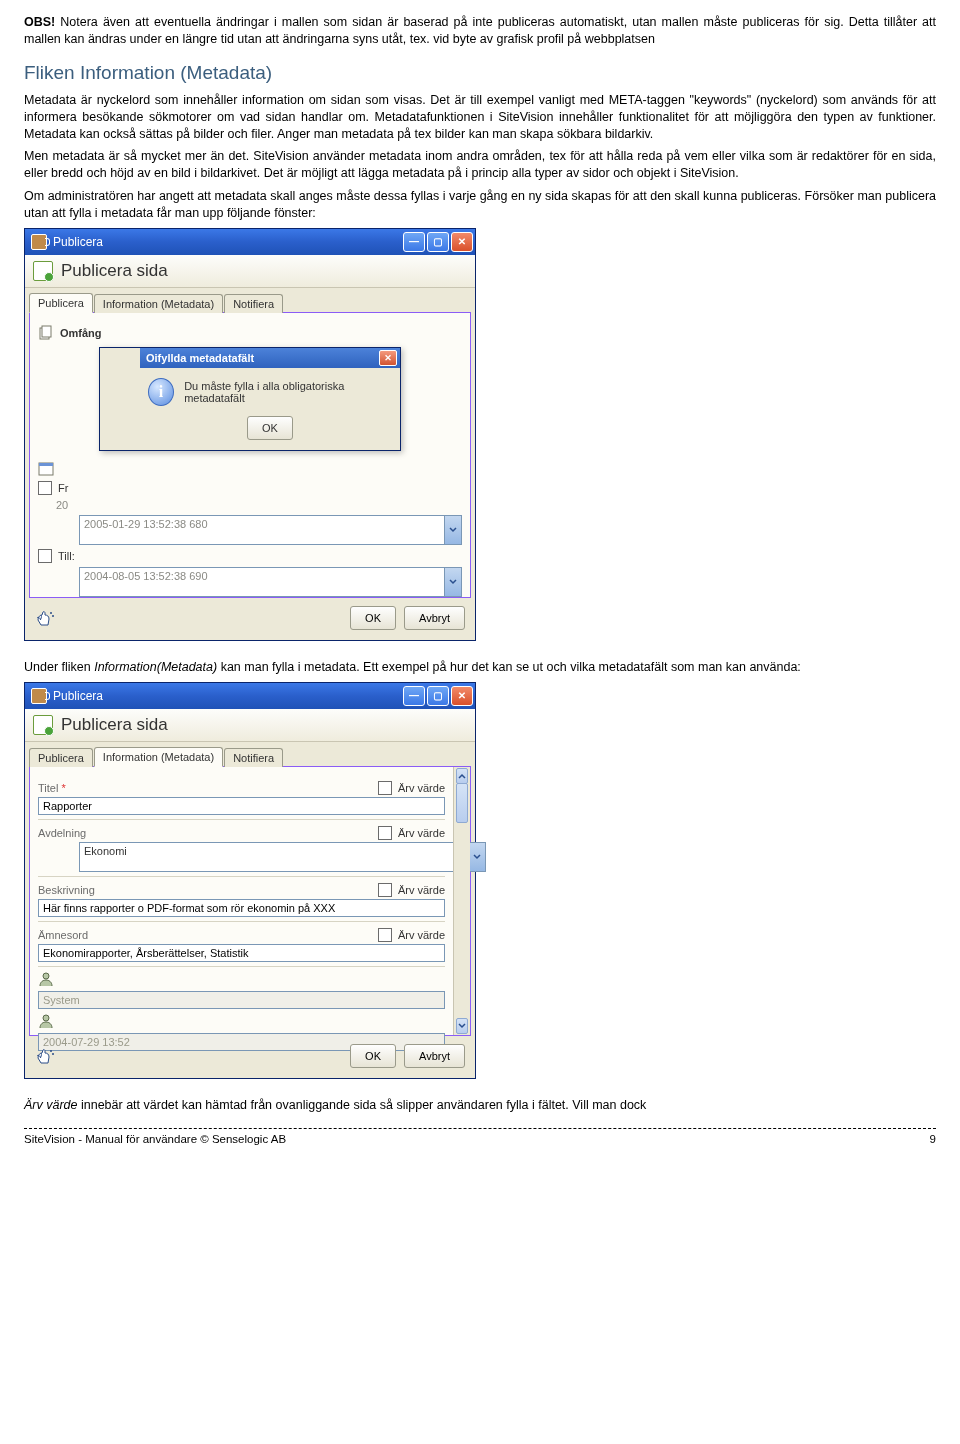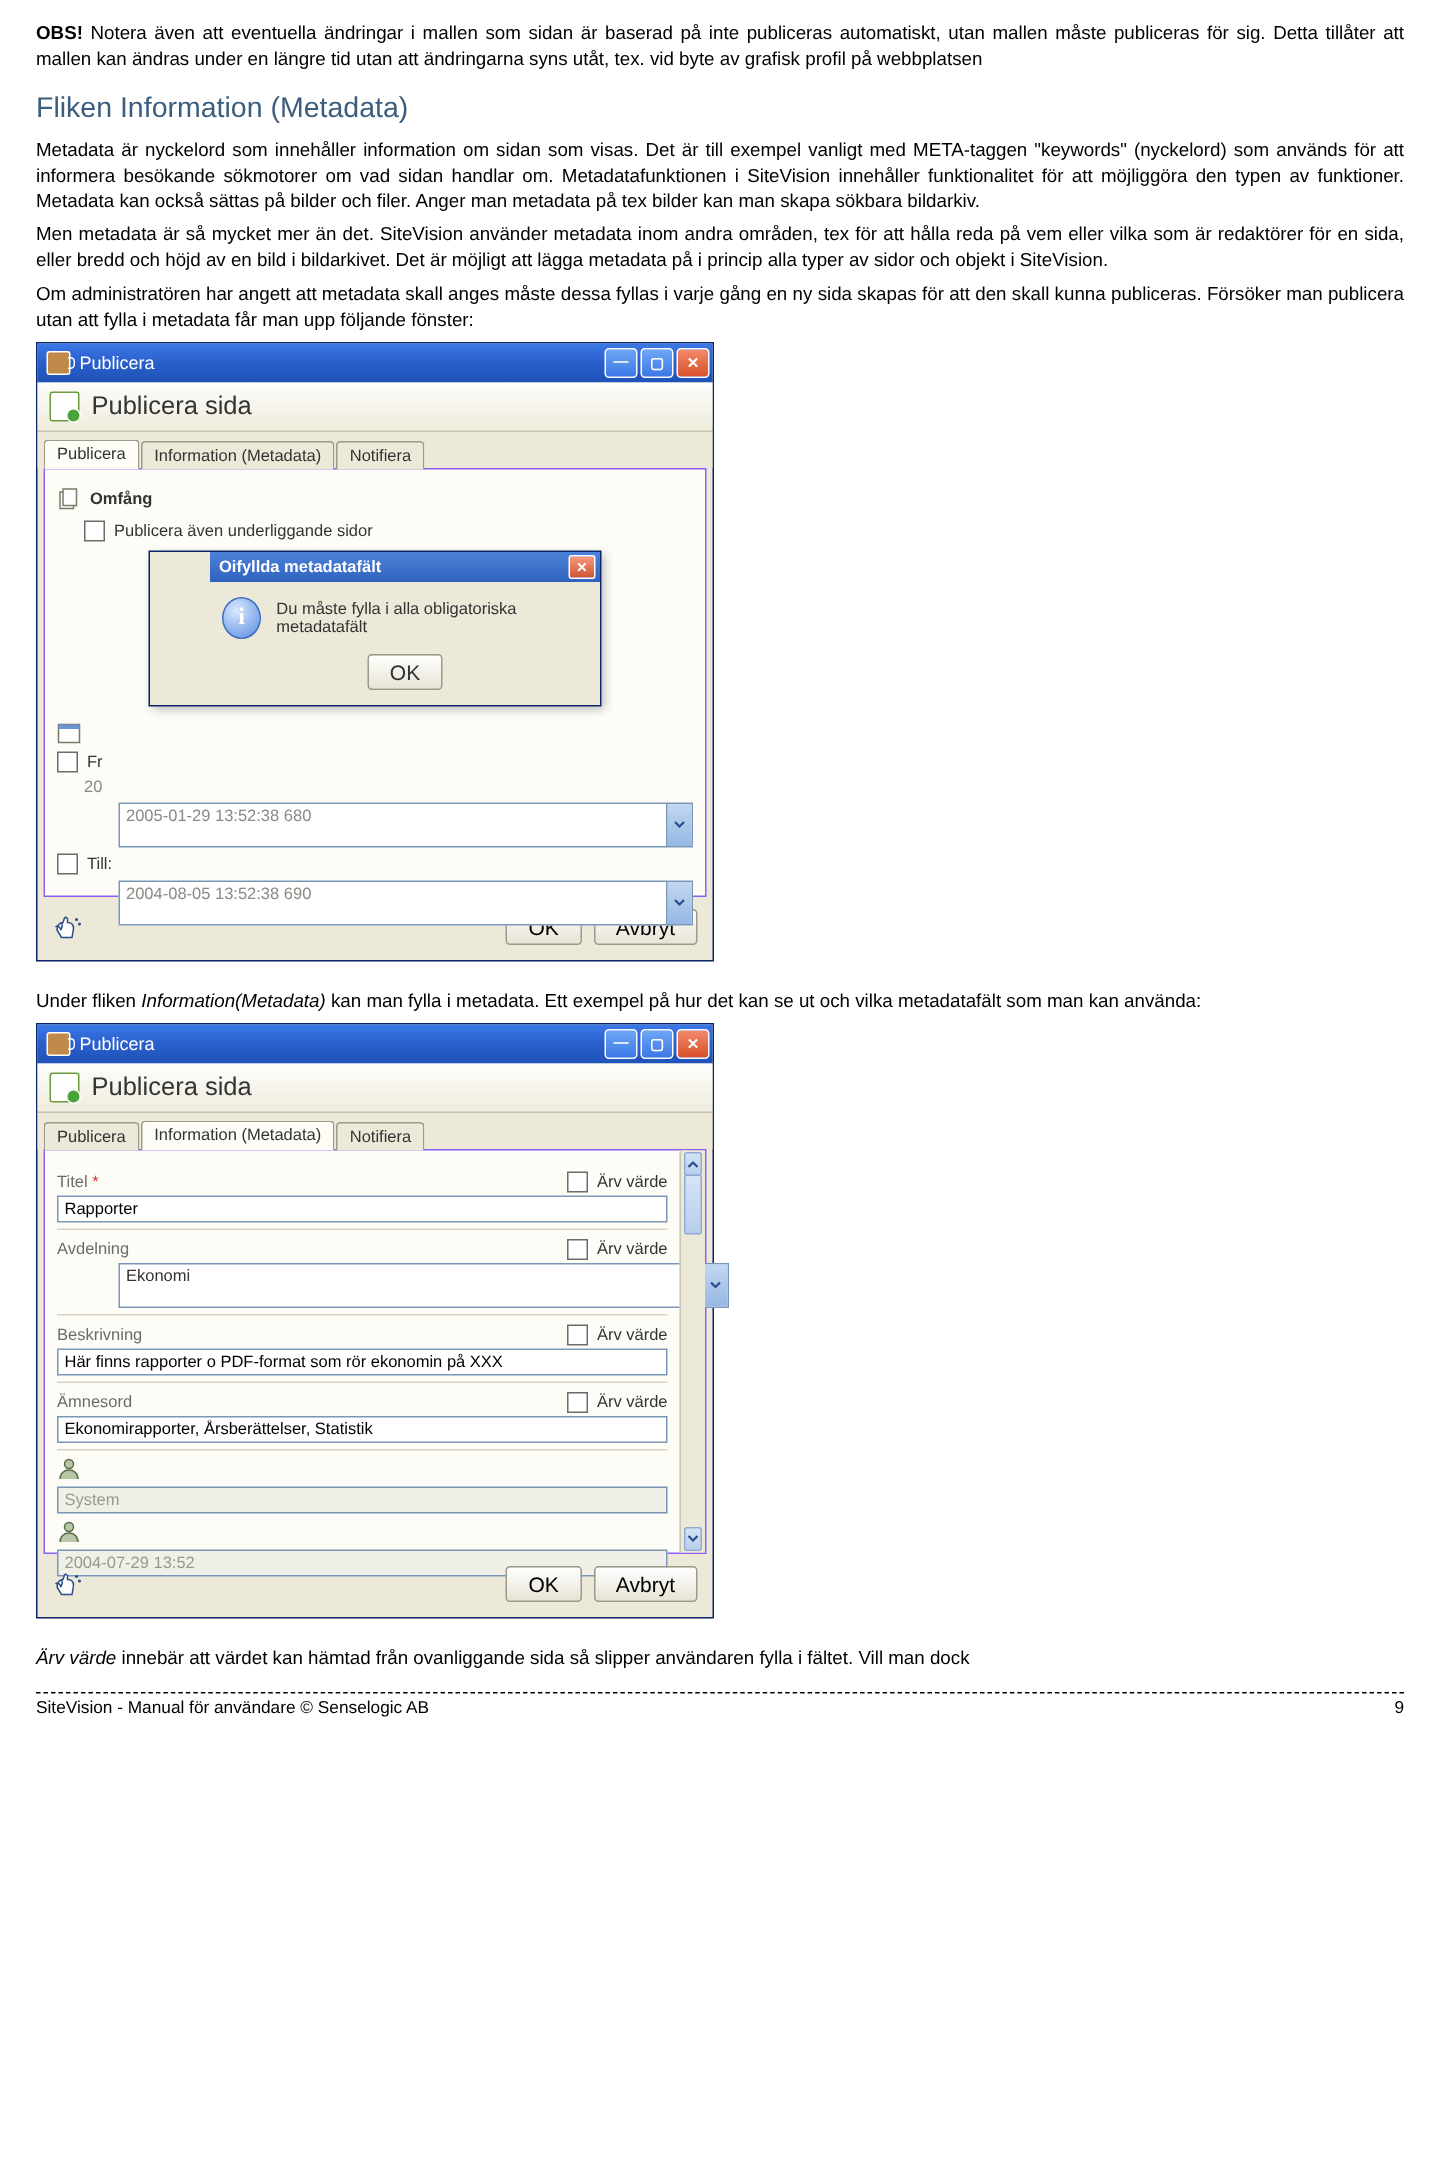--- a/index.html
+++ b/index.html
@@ -28,21 +28,21 @@
   .group-title{display:flex;align-items:center;gap:6px;font-weight:bold;margin:4px 0 6px 0;}
   .group-title svg,.group-title .gicon{width:16px;height:16px;}
   .checkbox-row{display:flex;align-items:center;gap:6px;margin:4px 0 4px 18px;}
   .chk{width:12px;height:12px;border:1px solid #6b6b6b;background:#fff;display:inline-block;}
   .field-row{display:flex;align-items:center;gap:6px;margin:4px 0;}
   .text-input{height:18px;border:1px solid #7a97b5;background:#fff;padding:1px 4px;font-size:11px;box-sizing:border-box;}
   .text-input.disabled{background:#f0efe8;color:#9a9a8a;}
   .dropdown{height:30px;border:1px solid #7a97b5;background:#fff;box-sizing:border-box;position:relative;margin-left:41px;}
   .dropdown .dd-arrow{position:absolute;right:0;top:0;height:100%;width:16px;background:linear-gradient(to bottom,#c3d7f0,#96b8e4);border-left:1px solid #7a97b5;display:flex;align-items:center;justify-content:center;}
   .dropdown .dd-arrow svg{width:8px;height:8px;}
-  .btn{height:22px;padding:0 14px;border:1px solid #9a9a8a;border-radius:3px;background:linear-gradient(to bottom,#fefefe,#e7e4d5);font-size:14px;display:inline-flex;align-items:center;justify-content:center;}
+  .btn{height:22px;padding:0 14px;border:1px solid #9a9a8a;border-radius:3px;background:linear-gradient(to bottom,#fefefe,#e7e4d5);font-size:11px;display:inline-flex;align-items:center;justify-content:center;}
   .dlg-footer{display:flex;align-items:center;justify-content:flex-end;gap:8px;padding:8px 10px 10px 10px;}
   .hand-icon{width:20px;height:18px;position:relative;}
   .hand-icon svg{width:100%;height:100%;}
   
   .alert{position:relative;margin:6px auto 10px auto;width:260px;border:1px solid #0A246A;background:#ECE9D8;box-shadow:2px 2px 6px rgba(0,0,0,.25);padding-left:40px;}
   .alert .a-title{height:20px;background:linear-gradient(to bottom,#4C82D9,#2F62BE);display:flex;align-items:center;padding:0 3px 0 6px;color:#fff;font-size:11px;font-weight:bold;}
   .alert .a-title .title{flex:1;}
   .alert .a-close{width:16px;height:14px;background:linear-gradient(to bottom,#F49A7E,#D15432);border:1px solid #fff;border-radius:2px;display:flex;align-items:center;justify-content:center;color:#fff;font-size:9px;font-weight:bold;}
   .alert .a-body{padding:10px 8px;display:flex;align-items:center;gap:10px;font-size:11px;}
   .alert .info-ball{width:26px;height:26px;border-radius:50%;background:radial-gradient(circle at 35% 30%,#d7e8ff,#5a8de0);display:flex;align-items:center;justify-content:center;color:#fff;font-weight:bold;font-family:Georgia,serif;font-size:16px;border:1px solid #3d6cc0;}
@@ -100,24 +100,20 @@
     <div class="tabpanel" style="height:268px;">
       <div class="group-title">
         <span class="mini-icon">
           <svg viewBox="0 0 16 16">
               <rect x="2" y="3" width="9" height="11" fill="#fff" stroke="#7a7a6a"></rect>
               <rect x="4" y="1" width="9" height="11" fill="#fff" stroke="#7a7a6a"></rect>
             </svg>
         </span>
         <span>Omfång</span>
       </div>
-      <div class="checkbox-row">
-        <span class="chk"></span>
-        <span>Publicera även underliggande sidor</span>
-      </div>
 
       <div class="alert">
         <div class="a-title">
           <span class="title">Oifyllda metadatafält</span>
           <div class="a-close">✕</div>
         </div>
         <div class="a-body">
           <div class="info-ball">i</div>
           <span>Du måste fylla i alla obligatoriska metadatafält</span>
         </div>

